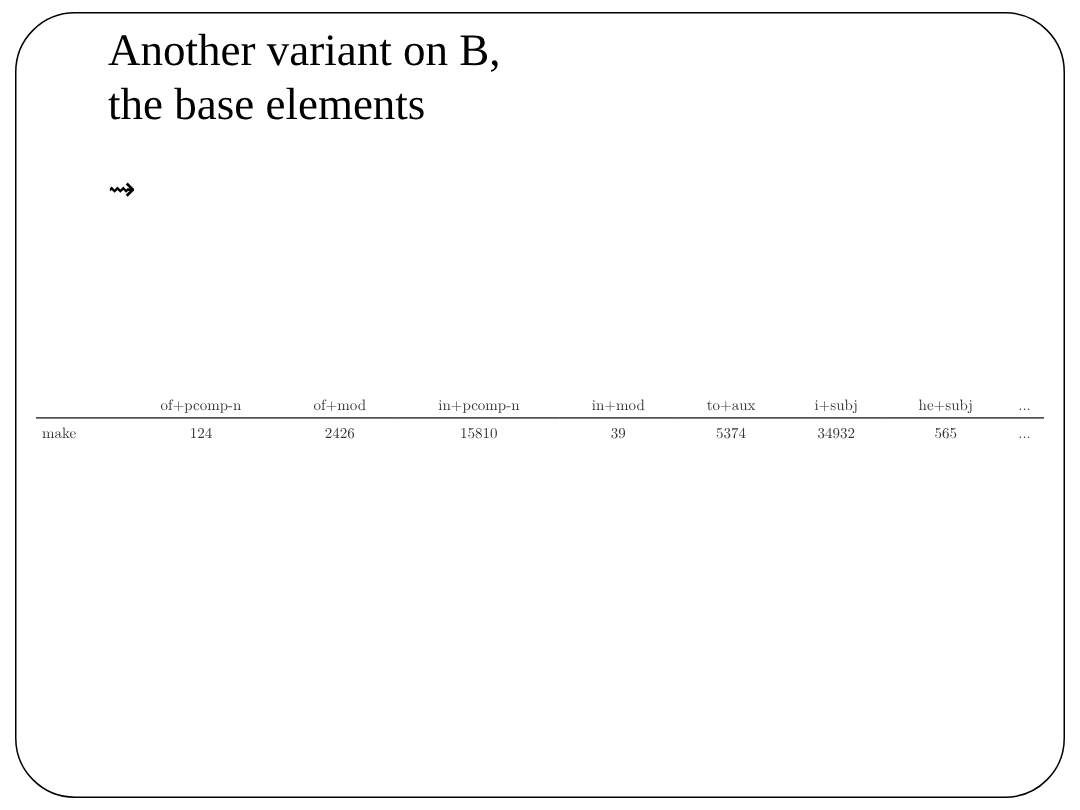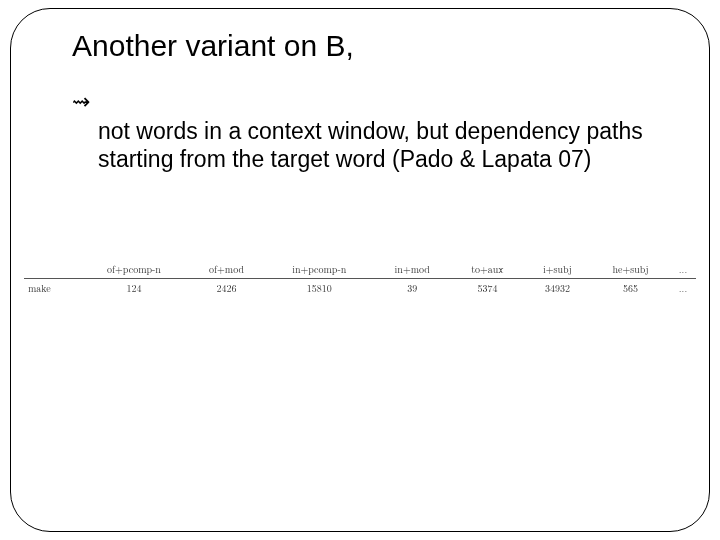--- a/index.html
+++ b/index.html
@@ -15,22 +15,23 @@
     left: 10px;
     top: 8px;
     width: 700px;
     height: 524px;
     border: 1.5px solid #000;
     border-radius: 40px;
   }
   .content {
     position: absolute;
     left: 72px;
-    top: 28px;
+    top: 16px;
     width: 610px;
+    font-family: Liberation Serif, serif;
   }
   .title {
     font-size: 30px;
     font-weight: 400;
     color: #000;
     line-height: 1.2;
   }
   .bullet-block {
     margin-top: 24px;
   }
@@ -89,27 +90,27 @@
   .ell { width: 26px; }
 </style>
 </head>
 <body>
 
 <div class="slide-frame"></div>
 
 <div class="content">
   <div class="title">
     <span>Another variant on B,</span><br>
+    <span>the base elements</span>
   </div>
 
   <div class="bullet-block">
     <div class="bullet-line">
       <span class="bullet-icon">⇝</span>
     </div>
-    <div class="bullet-body">not words in a context window, but dependency paths starting from the target word (Pado &amp; Lapata 07)</div>
   </div>
 </div>
 
 <div class="table-wrap">
   <table class="data">
     <thead>
       <tr>
         <th class="corner rowhead"></th>
         <th>of+pcomp-n</th>
         <th>of+mod</th>

